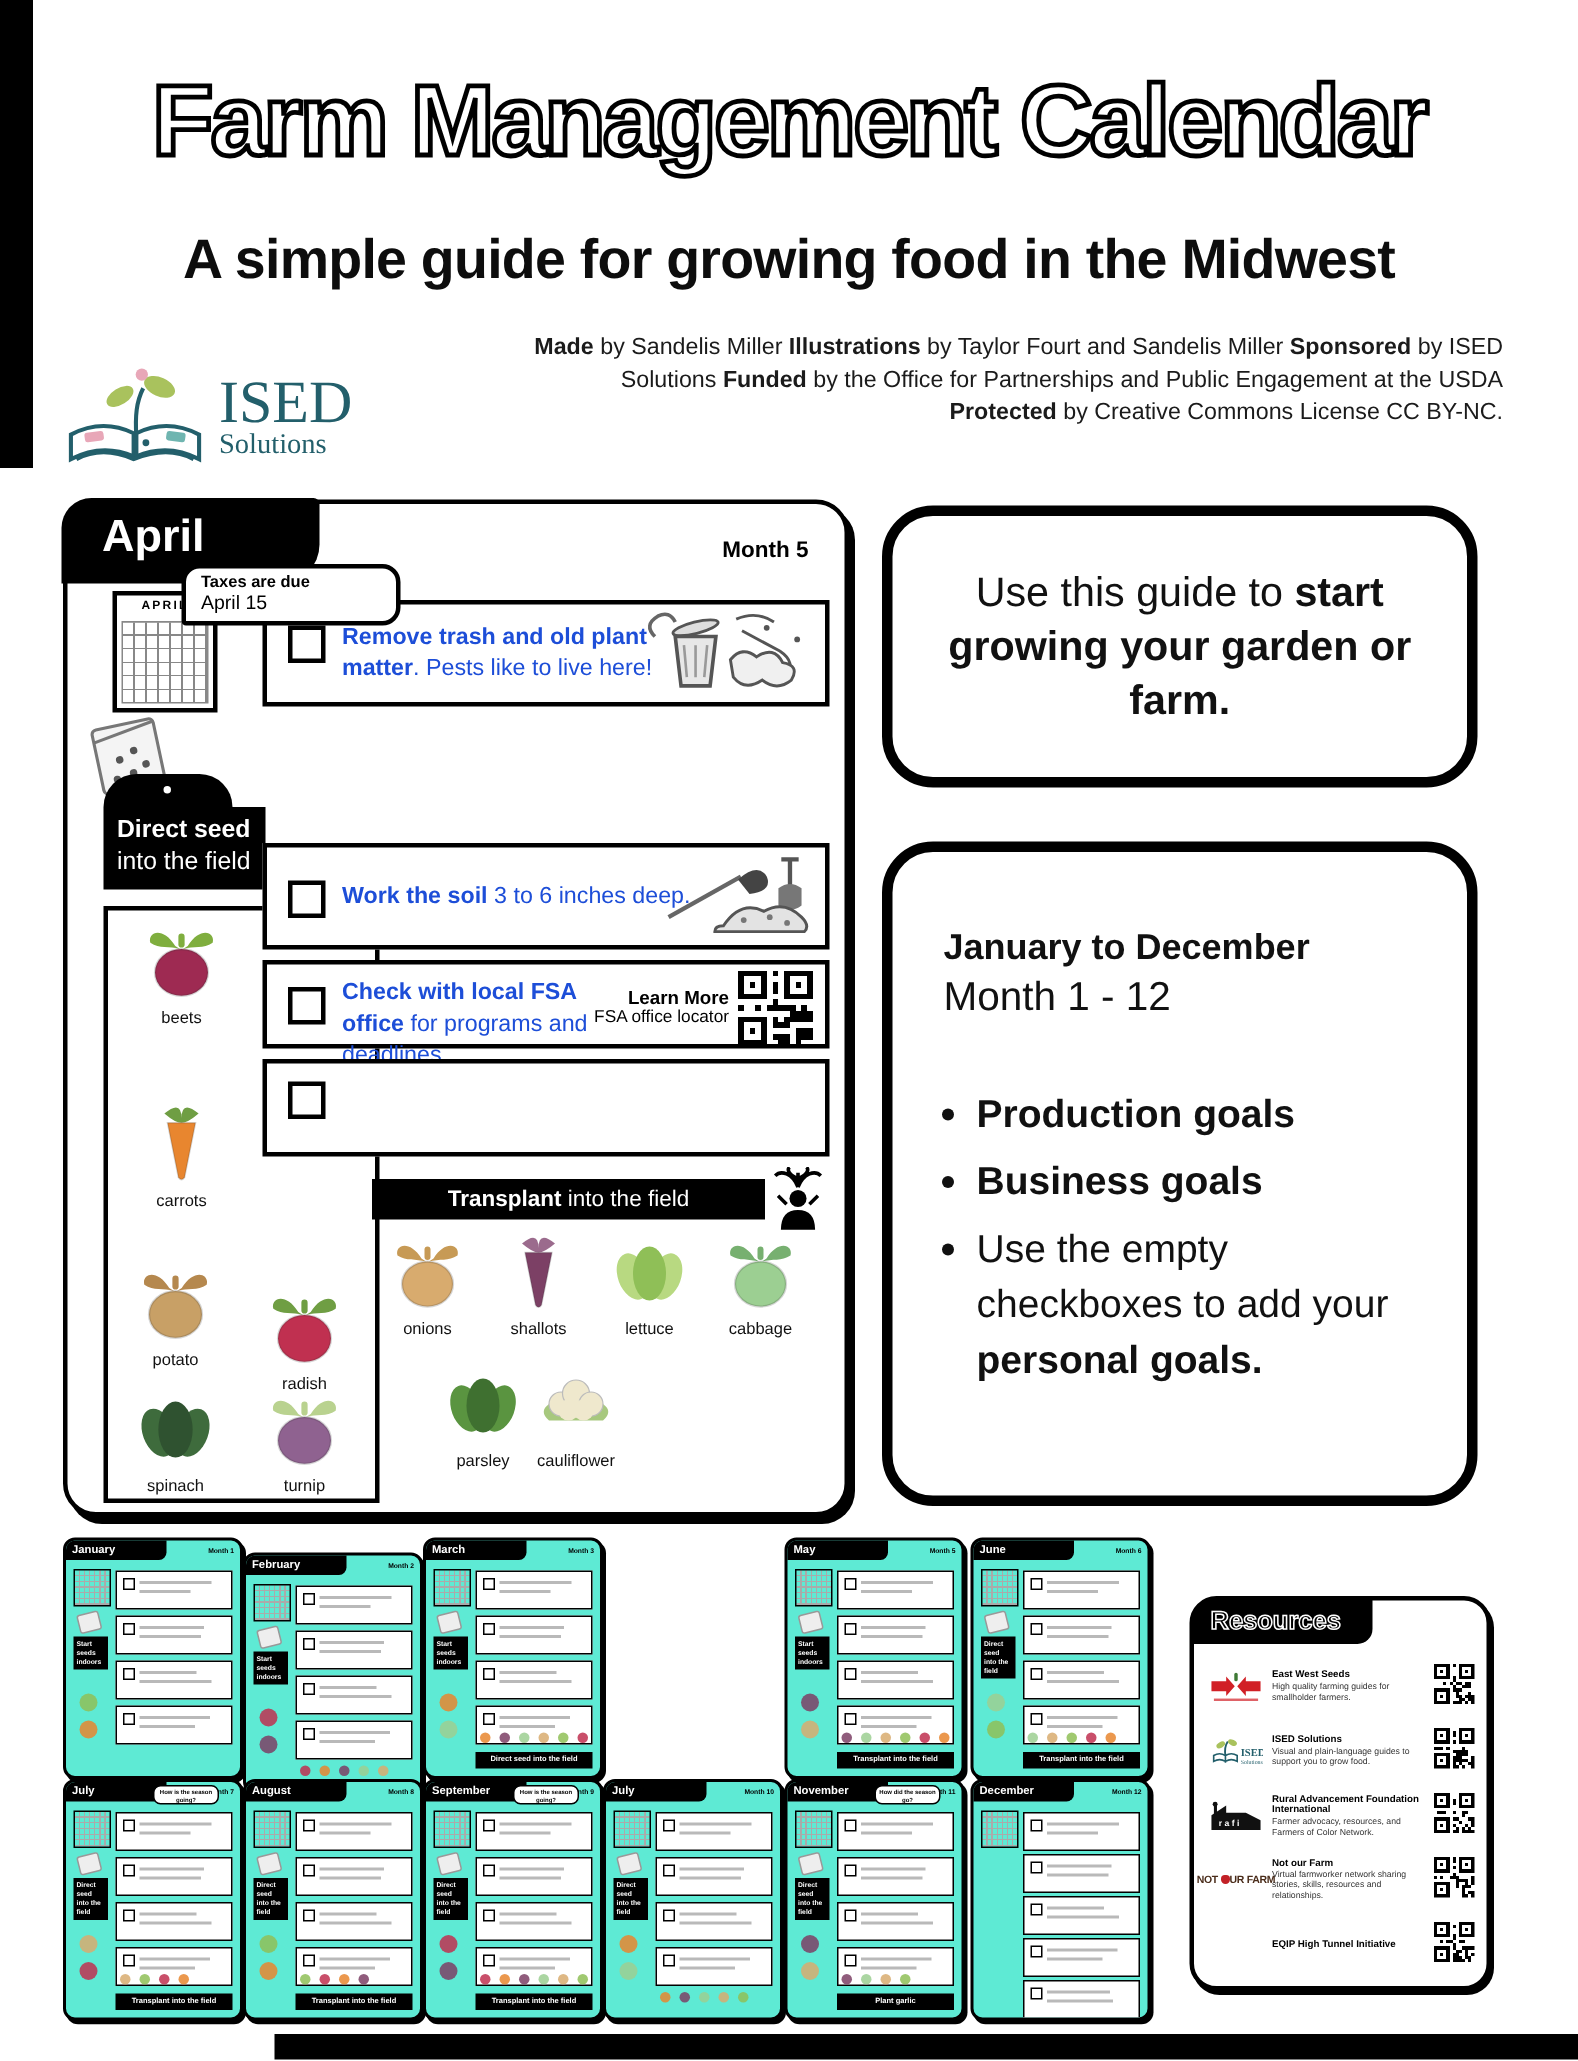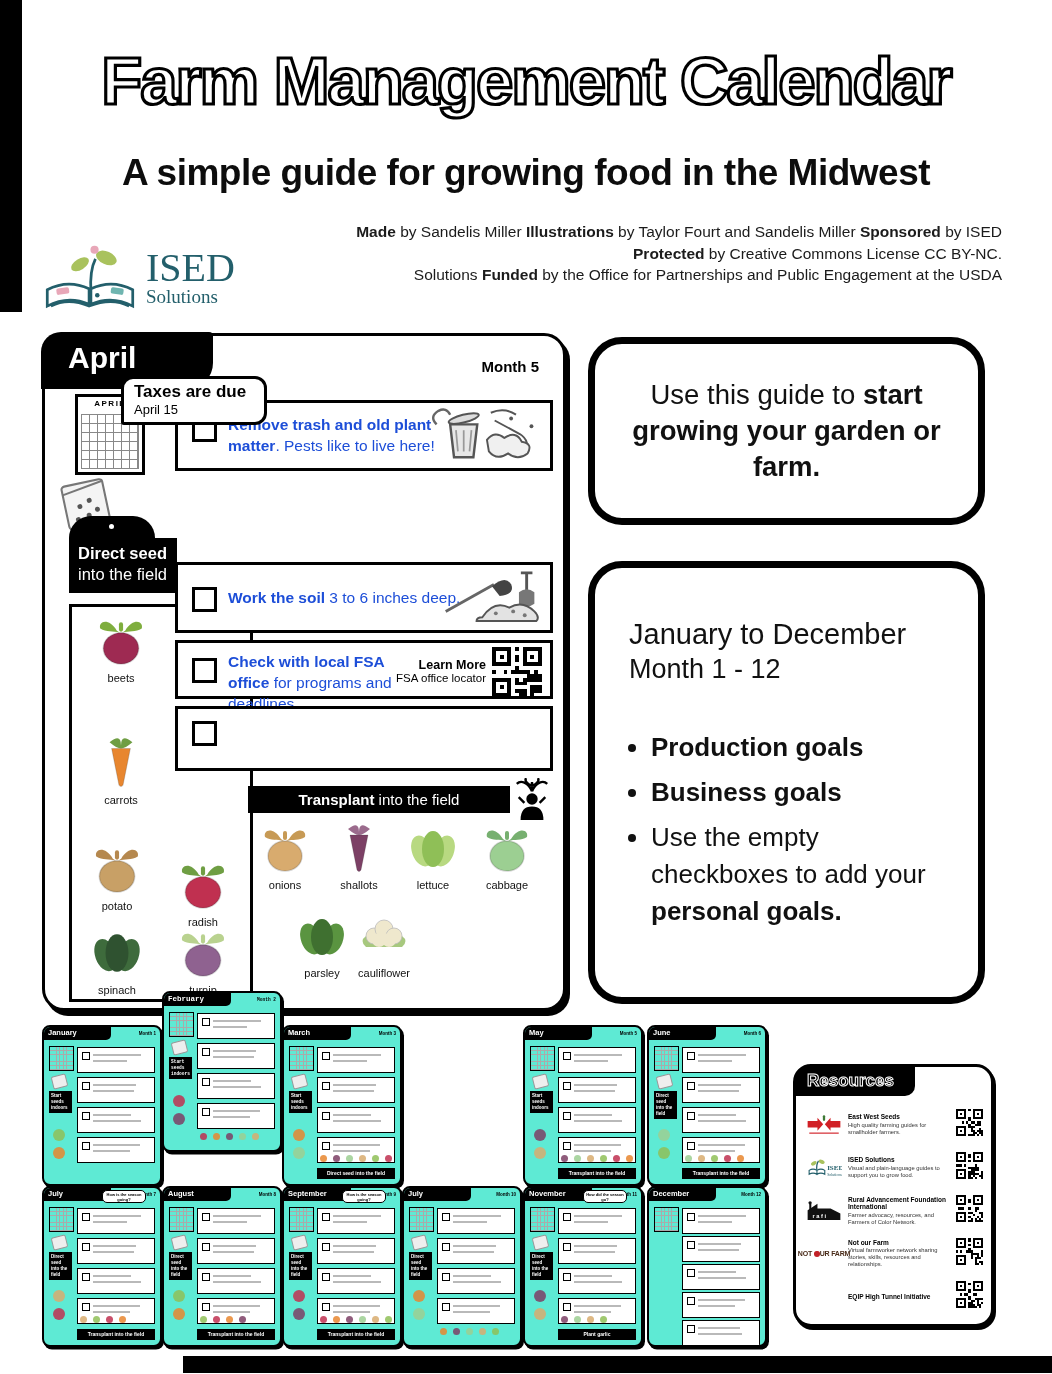--- a/index.html
+++ b/index.html
@@ -19,21 +19,21 @@
   .logo{left:40px;top:236px;width:205px;height:86px;display:flex;align-items:center;gap:6px}
   .logo-name{font-family:"Liberation Serif",serif;font-size:40px;color:#235f6b;line-height:36px}
   .logo-sub{font-family:"Liberation Serif",serif;font-size:19px;color:#235f6b}
 
   
   .april{left:42px;top:333px;width:518px;height:672px;border:3.5px solid #000;border-radius:22px;box-shadow:4px 5px 0 #000;background:#fff}
   .ap-tab{left:-4px;top:-4px;width:172px;height:57px;background:#000;border-radius:20px 4px 26px 0;color:#fff;
           font-size:30px;font-weight:800;padding:9px 0 0 27px;box-sizing:border-box}
   .ap-month{top:22px;right:24px;font-size:15px;font-weight:800}
   .ap-bubble{left:76px;top:40px;width:120px;border:3.5px solid #000;border-radius:12px 12px 12px 3px;background:#fff;padding:3px 10px 5px;z-index:6}
-  .ap-bubble .b1{font-size:17px;font-weight:800}
+  .ap-bubble .b1{font-size:11px;font-weight:800}
   .ap-bubble .b2{font-size:13px}
   .ap-cal{left:30px;top:58px;width:64px;height:75px;border:3px solid #000;background:#fff}
   .ap-cal .cap{font-size:8px;font-weight:800;text-align:center;letter-spacing:1.5px;padding-top:2px}
   .ap-cal .grid{position:absolute;left:3px;right:3px;top:17px;bottom:3px;border:1px solid #888;
     background-image:repeating-linear-gradient(to bottom,transparent 0 8px,#888 8px 9px),
                      repeating-linear-gradient(to right,transparent 0 7px,#888 7px 8px)}
   .ap-packet{left:16px;top:140px;transform:rotate(-12deg)}
   .ap-dome{left:24px;top:180px;width:86px;height:22px;background:#000;border-radius:43px 43px 0 0}
   .ap-dome i{position:absolute;left:40px;top:8px;width:5px;height:5px;background:#fff;border-radius:50%}
   .ap-side-label{left:24px;top:202px;width:90px;background:#000;color:#fff;font-size:16.5px;line-height:21px;padding:5px 9px 8px;box-sizing:content-box}
@@ -67,21 +67,21 @@
   .tpv:nth-child(3){left:152px;top:6px}
   .tpv:nth-child(4){left:226px;top:6px}
   .tpv:nth-child(5){left:41px;top:94px}
   .tpv:nth-child(6){left:103px;top:94px}
 
   
   .box1{left:588px;top:337px;width:397px;height:188px;border:7px solid #000;border-radius:34px;box-sizing:border-box;
         display:flex;align-items:center;justify-content:center;text-align:center;font-size:27.5px;line-height:1.3;padding:0 24px;color:#111}
   .box2{left:588px;top:561px;width:397px;height:443px;border:7px solid #000;border-radius:34px;box-sizing:border-box;
         padding:50px 30px 0 34px;color:#111}
-  .bx2-h{font-size:29px;font-weight:400}
+  .bx2-h{font-size:24px;font-weight:700}
   .bx2-s{font-size:27px;margin-top:3px}
   .bx2-ul{margin:44px 0 0 22px;padding:0;font-size:26px;line-height:1.42}
   .bx2-ul li{margin-bottom:8px}
 
   
   .thumb{position:absolute;width:116px;height:157px;background:#5eead4;border:2px solid #000;border-radius:8px;box-shadow:2px 2.5px 0 #000;overflow:hidden}
   .t-banner{position:absolute;left:-1px;top:-1px;height:14px;min-width:56px;background:#000;color:#fff;font-size:7.5px;font-weight:700;
             line-height:14px;padding:0 7px 0 5px;border-radius:6px 0 5px 0;white-space:nowrap}
   .t-month{position:absolute;top:4px;right:4px;font-size:4.5px;font-weight:700}
   .t-bubble{position:absolute;top:2px;left:58px;width:42px;height:11px;border:1px solid #000;border-radius:5px;background:#fff;
@@ -118,22 +118,22 @@
 
 <div class="page">
   <div class="abs left-bar"></div>
   <div class="abs bottom-bar"></div>
 
   <h1 class="abs title">Farm Management Calendar</h1>
   <h2 class="abs subtitle">A simple guide for growing food in the Midwest</h2>
 
   <div class="abs credits">
     <div><b>Made</b><span> by Sandelis Miller </span><b>Illustrations</b><span> by Taylor Fourt and Sandelis Miller  </span><b>Sponsored</b><span> by ISED</span></div>
+    <div><span>Solutions </span><b>Funded</b><span> by the Office for Partnerships and Public Engagement at the USDA</span></div>
     <div><b>Protected</b><span> by Creative Commons License CC BY-NC.</span></div>
-    <div><span>Solutions </span><b>Funded</b><span> by the Office for Partnerships and Public Engagement at the USDA</span></div>
   </div>
 
   <div class="abs logo">
     <span>
       <svg viewBox="0 0 110 84" width="100" height="78">
         <path d="M56 58 C55 42 56 32 61 22" stroke="#235f6b" stroke-width="3" fill="none"></path>
         <ellipse cx="44" cy="28" rx="11" ry="6" fill="#a9c25d" transform="rotate(-32 44 28)"></ellipse>
         <ellipse cx="73" cy="21" rx="12" ry="7" fill="#a9c25d" transform="rotate(24 73 21)"></ellipse>
         <circle cx="60" cy="12" r="4.5" fill="#e8a7b8"></circle>
         <path d="M8 56 Q31 44 54 55 L54 72 Q31 62 8 74 Z" fill="#fff" stroke="#235f6b" stroke-width="3"></path>
@@ -397,21 +397,21 @@
           <span class="t-cb"></span>
           <span class="t-line" style="top:6px;width:38px"></span>
           <span class="t-line" style="top:12px;width:48px"></span>
         </div>
         <div class="t-row" style="top:110px">
           <span class="t-cb"></span>
           <span class="t-line" style="top:6px;width:47px"></span>
           <span class="t-line" style="top:12px;width:37px"></span>
         </div>
       </div>
-      <div class="thumb" style="left: 162px; top: 991px; font-family: Liberation Mono, monospace;">
+      <div class="thumb" style="left: 162px; top: 1035px;">
         <div class="t-banner">February</div>
          <div class="t-month">Month 2</div>
         <div class="t-cal"></div>
         <div class="t-doodle"></div>
         <div class="t-side">Start seeds indoors</div>
         <i class="t-veg" style="left:9px;top:102px;background:#c03050"></i>
         <i class="t-veg" style="left:9px;top:120px;background:#7c4065"></i>
         <div class="t-row" style="top:20px">
           <span class="t-cb"></span>
           <span class="t-line" style="top:6px;width:48px"></span>

